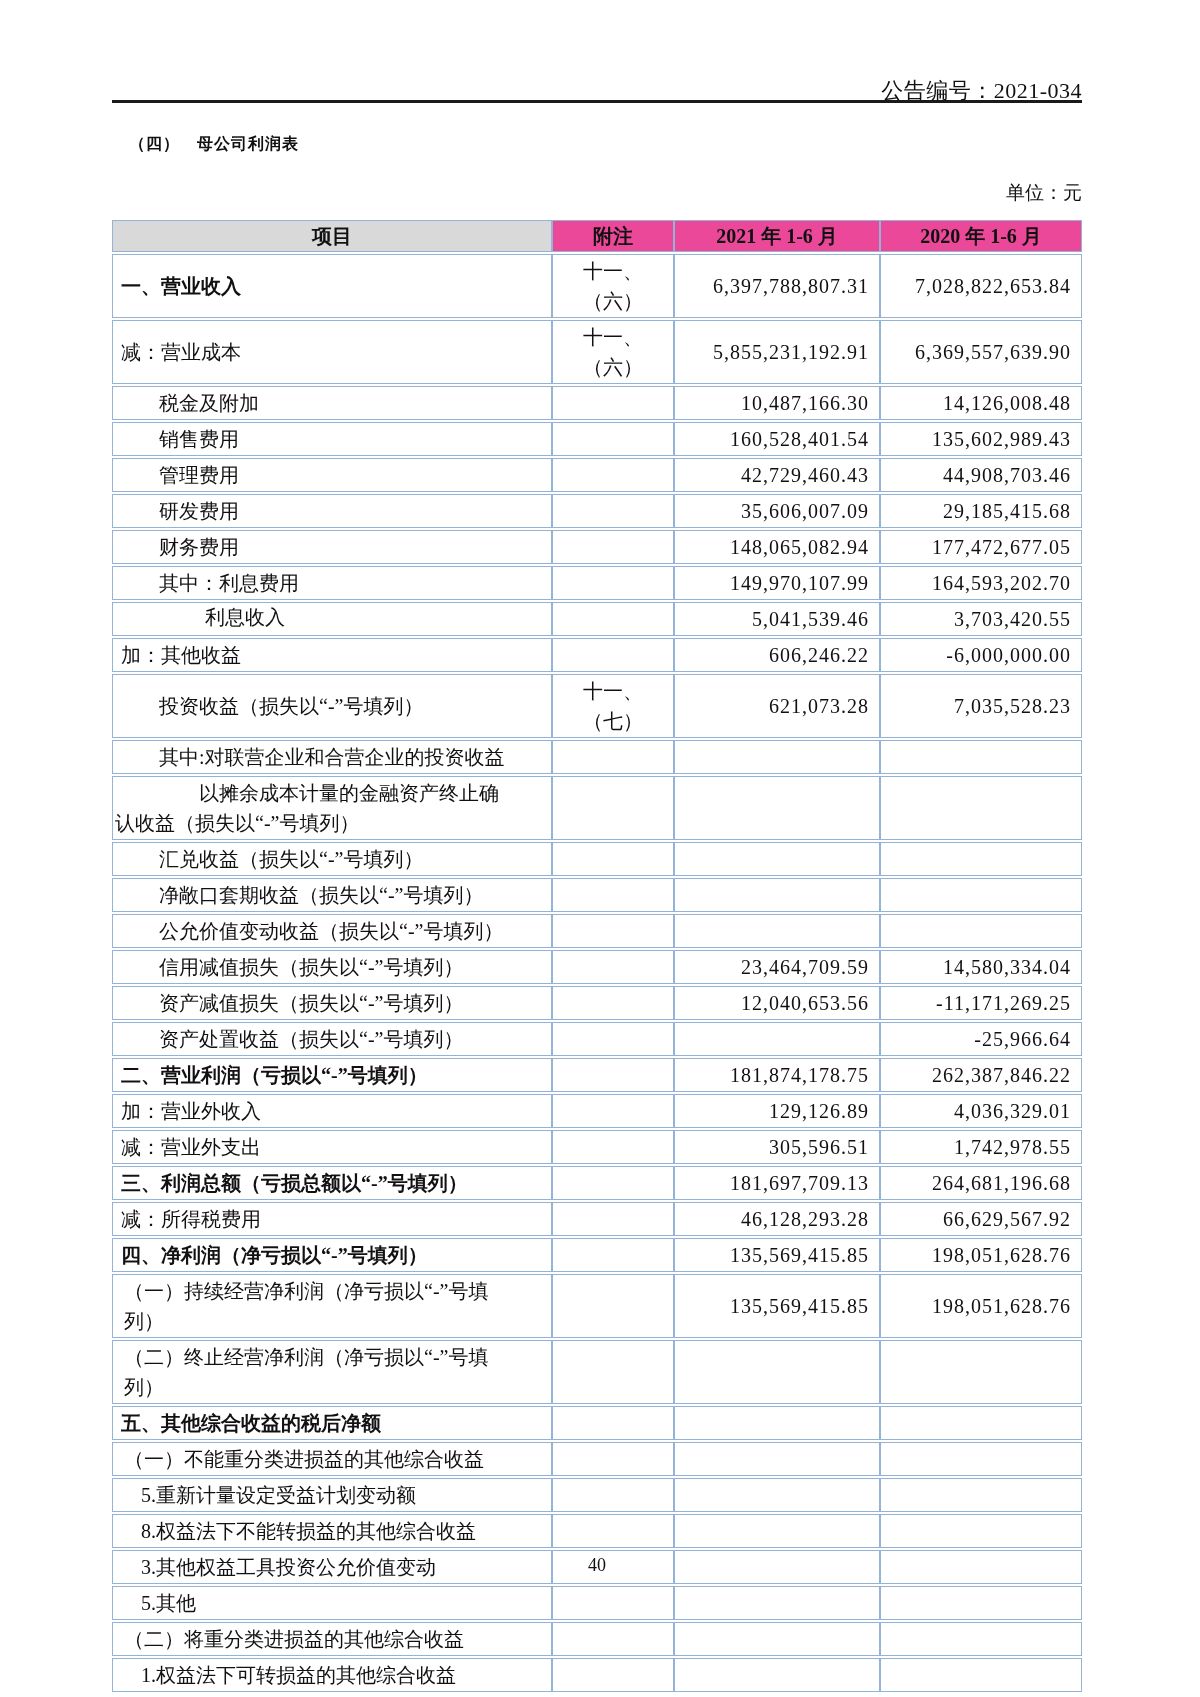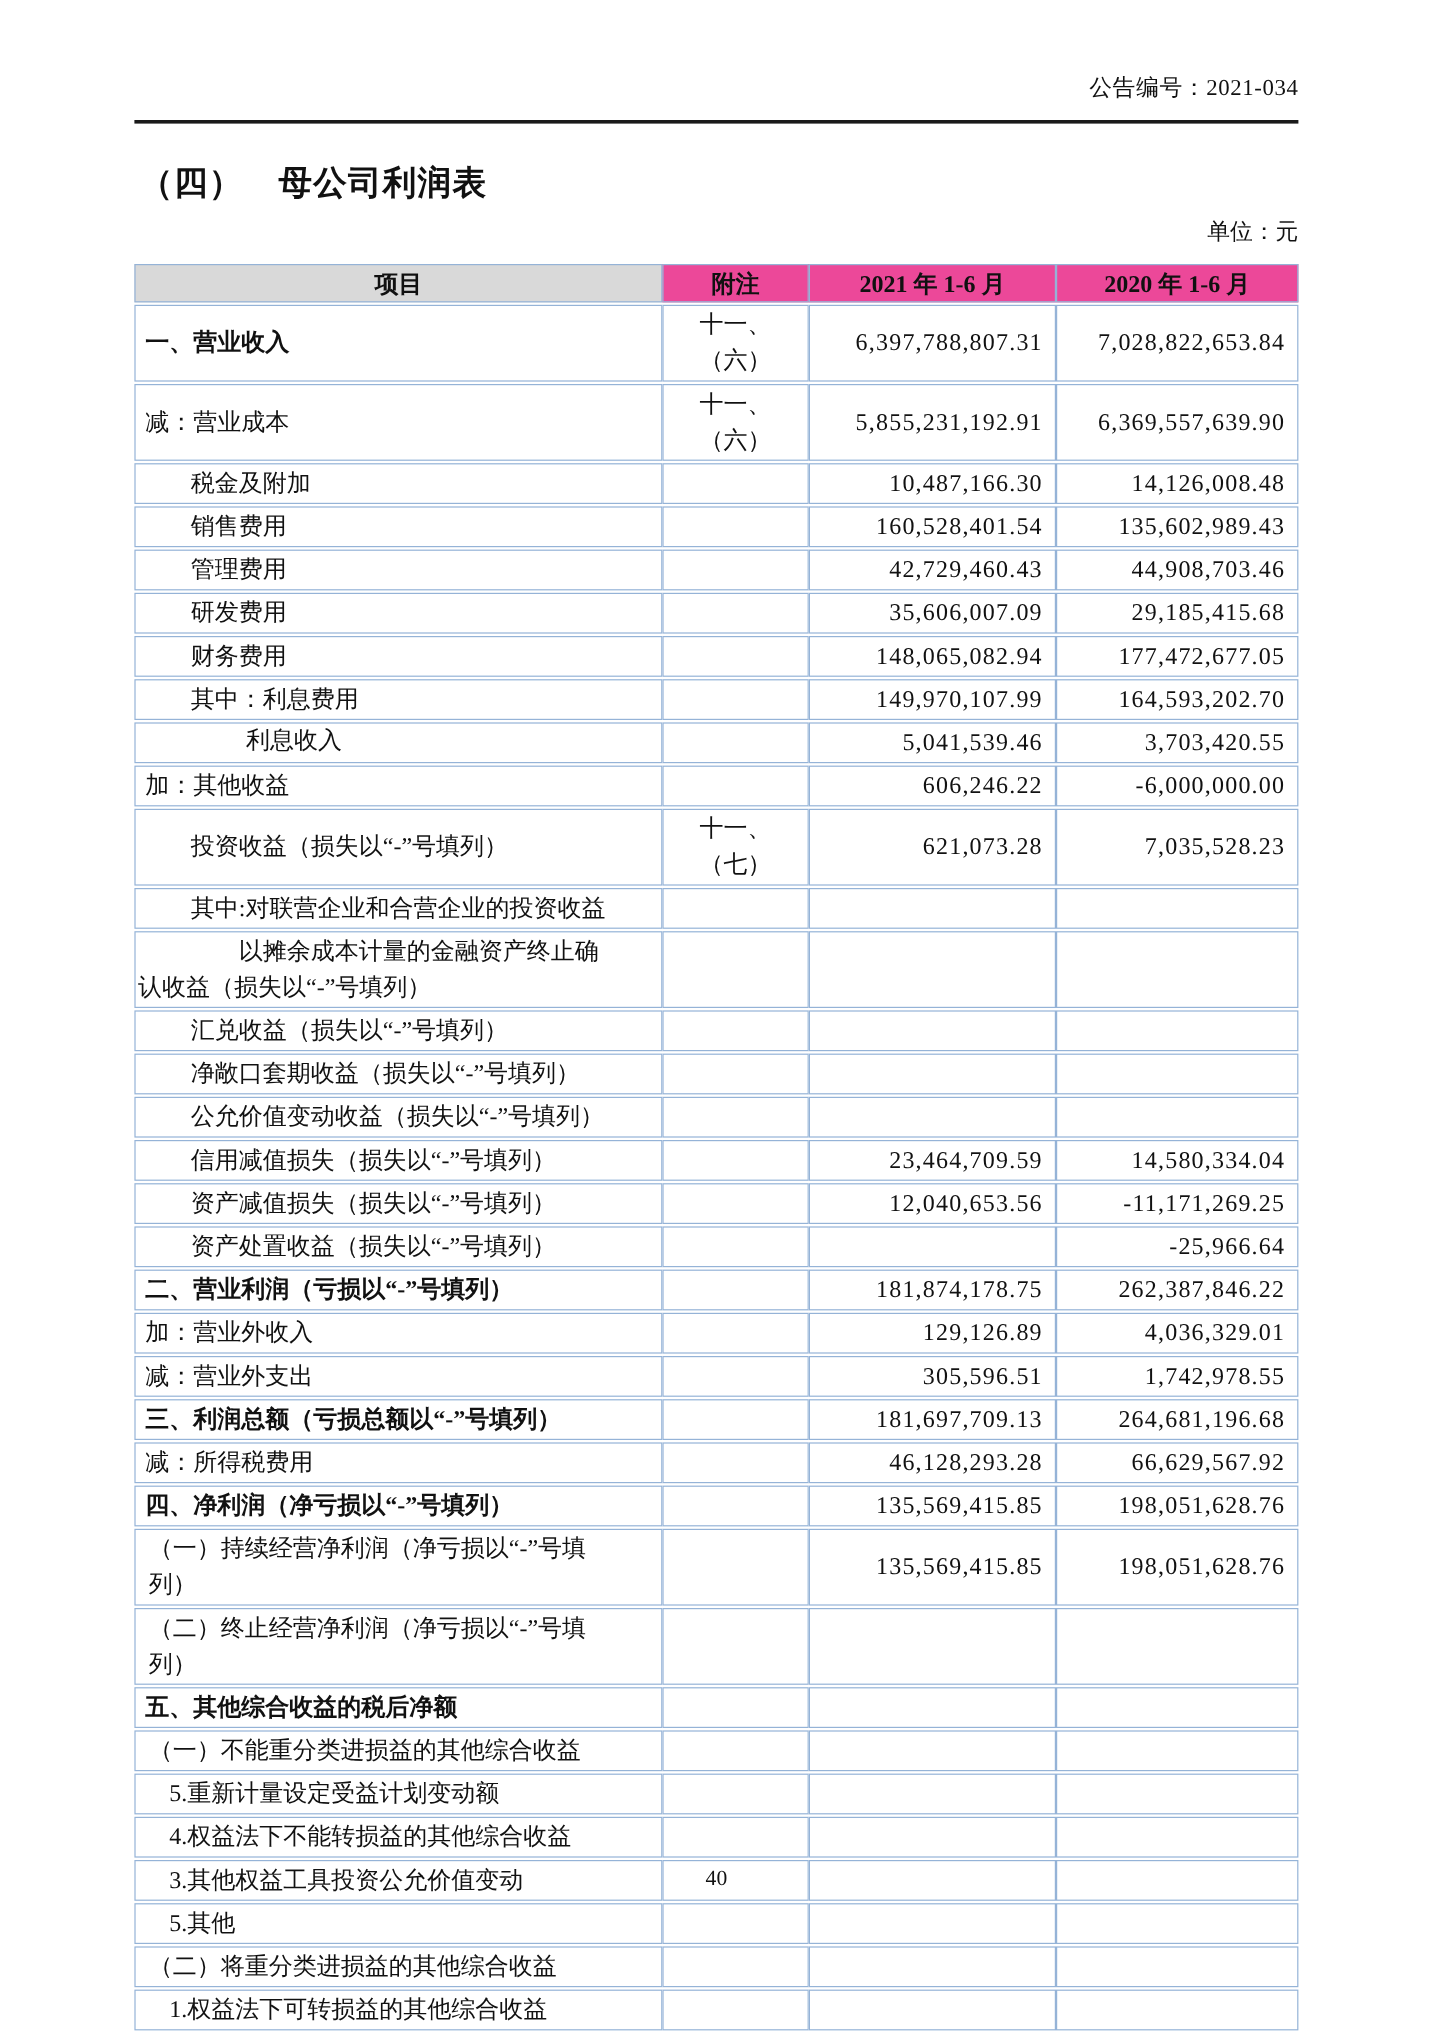--- a/index.html
+++ b/index.html
@@ -5,30 +5,30 @@
   html,body { margin:0; padding:0; background:#ffffff; }
   .page {
     position:relative;
     width:1200px; height:1697px;
     background:#ffffff;
     font-family:"Liberation Serif","DejaVu Serif",serif;
     color:#111111;
     overflow:hidden;
   }
   .notice-no {
-    position:absolute; top:60px; right:118px;
-    font-size:19px; letter-spacing:0.5px;
+    position:absolute; top:76px; right:118px;
+    font-size:22px; letter-spacing:0.5px;
   }
   .top-rule {
     position:absolute; top:100px; left:112px;
     width:970px; height:3px; background:#1a1a1a;
   }
   .section-title {
-    position:absolute; top:134px; left:116px;
-    font-size:28px; font-weight:bold; letter-spacing:1px;
+    position:absolute; top:134px; left:129px;
+    font-size:16px; font-weight:bold; letter-spacing:1px;
   }
   .unit-label {
     position:absolute; top:180px; right:118px;
     font-size:19px;
   }
   table.income {
     position:absolute; top:218px; left:112px;
     width:970px;
     border-collapse:separate;
     border-spacing:0 2px;
@@ -271,21 +271,21 @@
           <td class="val"></td>
           <td class="val"></td>
         </tr>
         <tr>
           <td class="item num">5.重新计量设定受益计划变动额</td>
           <td class="note"></td>
           <td class="val"></td>
           <td class="val"></td>
         </tr>
         <tr>
-          <td class="item num">4.权益法下不能转损益的其他综合收益</td>
+          <td class="item num">8.权益法下不能转损益的其他综合收益</td>
           <td class="note"></td>
           <td class="val"></td>
           <td class="val"></td>
         </tr>
         <tr>
           <td class="item num">3.其他权益工具投资公允价值变动</td>
           <td class="note"></td>
           <td class="val"></td>
           <td class="val"></td>
         </tr>

